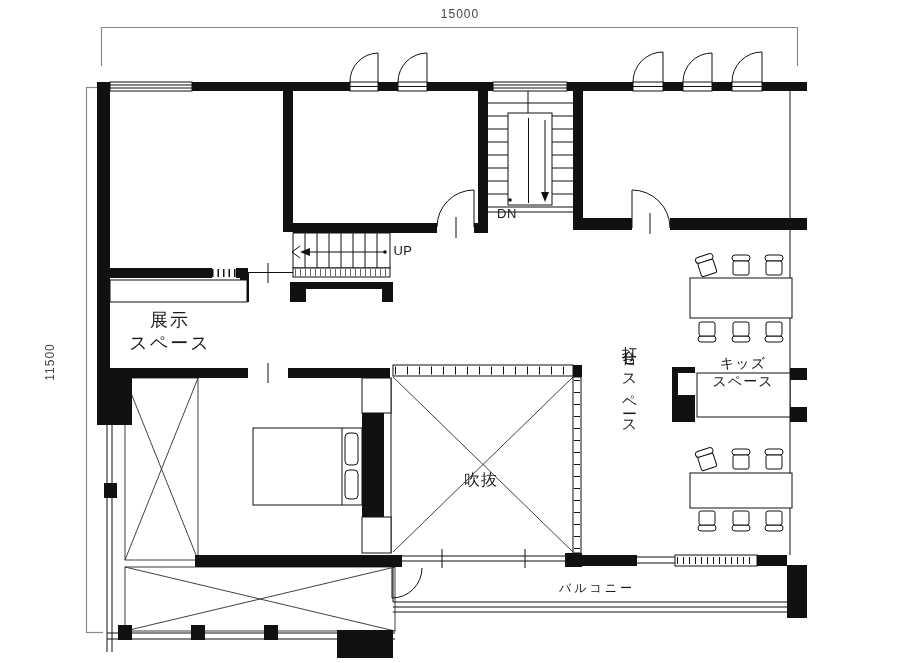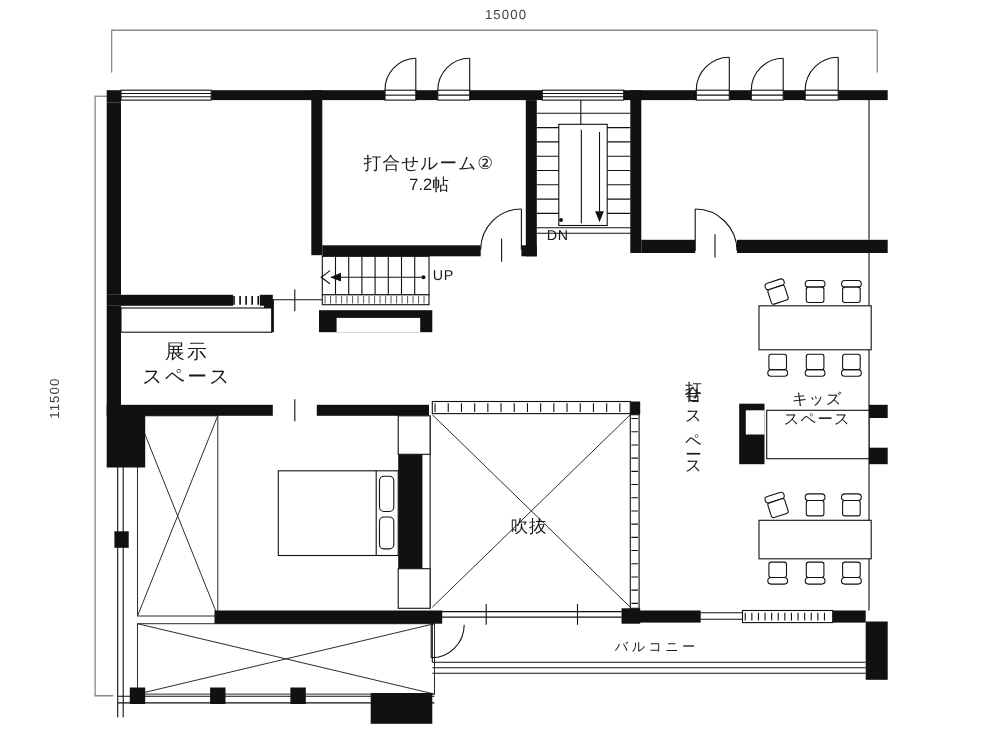--- a/index.html
+++ b/index.html
@@ -308,24 +308,20 @@
           <rect x="-8" y="-6" width="16" height="14" rx="2"></rect>
         </g>
     <rect x="697" y="373" width="93" height="44"></rect>
   </g>
 </svg>
 
   <div class="lbl dim" style="left:460px;top:14px;">15000</div>
   <div class="lbl dim" style="left:50px;top:362px;transform:translate(-50%,-50%) rotate(-90deg);">11500</div>
 
 
-  <div class="lbl" style="left:390px;top:159px;">
-    <span class="ln room-name">打合せルーム②</span>
-    <span class="ln room-area">7.2帖</span>
-  </div>
 
 
   <div class="lbl" style="left:170px;top:331px;">
     <span class="ln big">展示</span>
     <span class="ln big">スペース</span>
   </div>
 
 
   <div class="lbl room-name" style="left:481px;top:480px;">吹抜</div>
 

